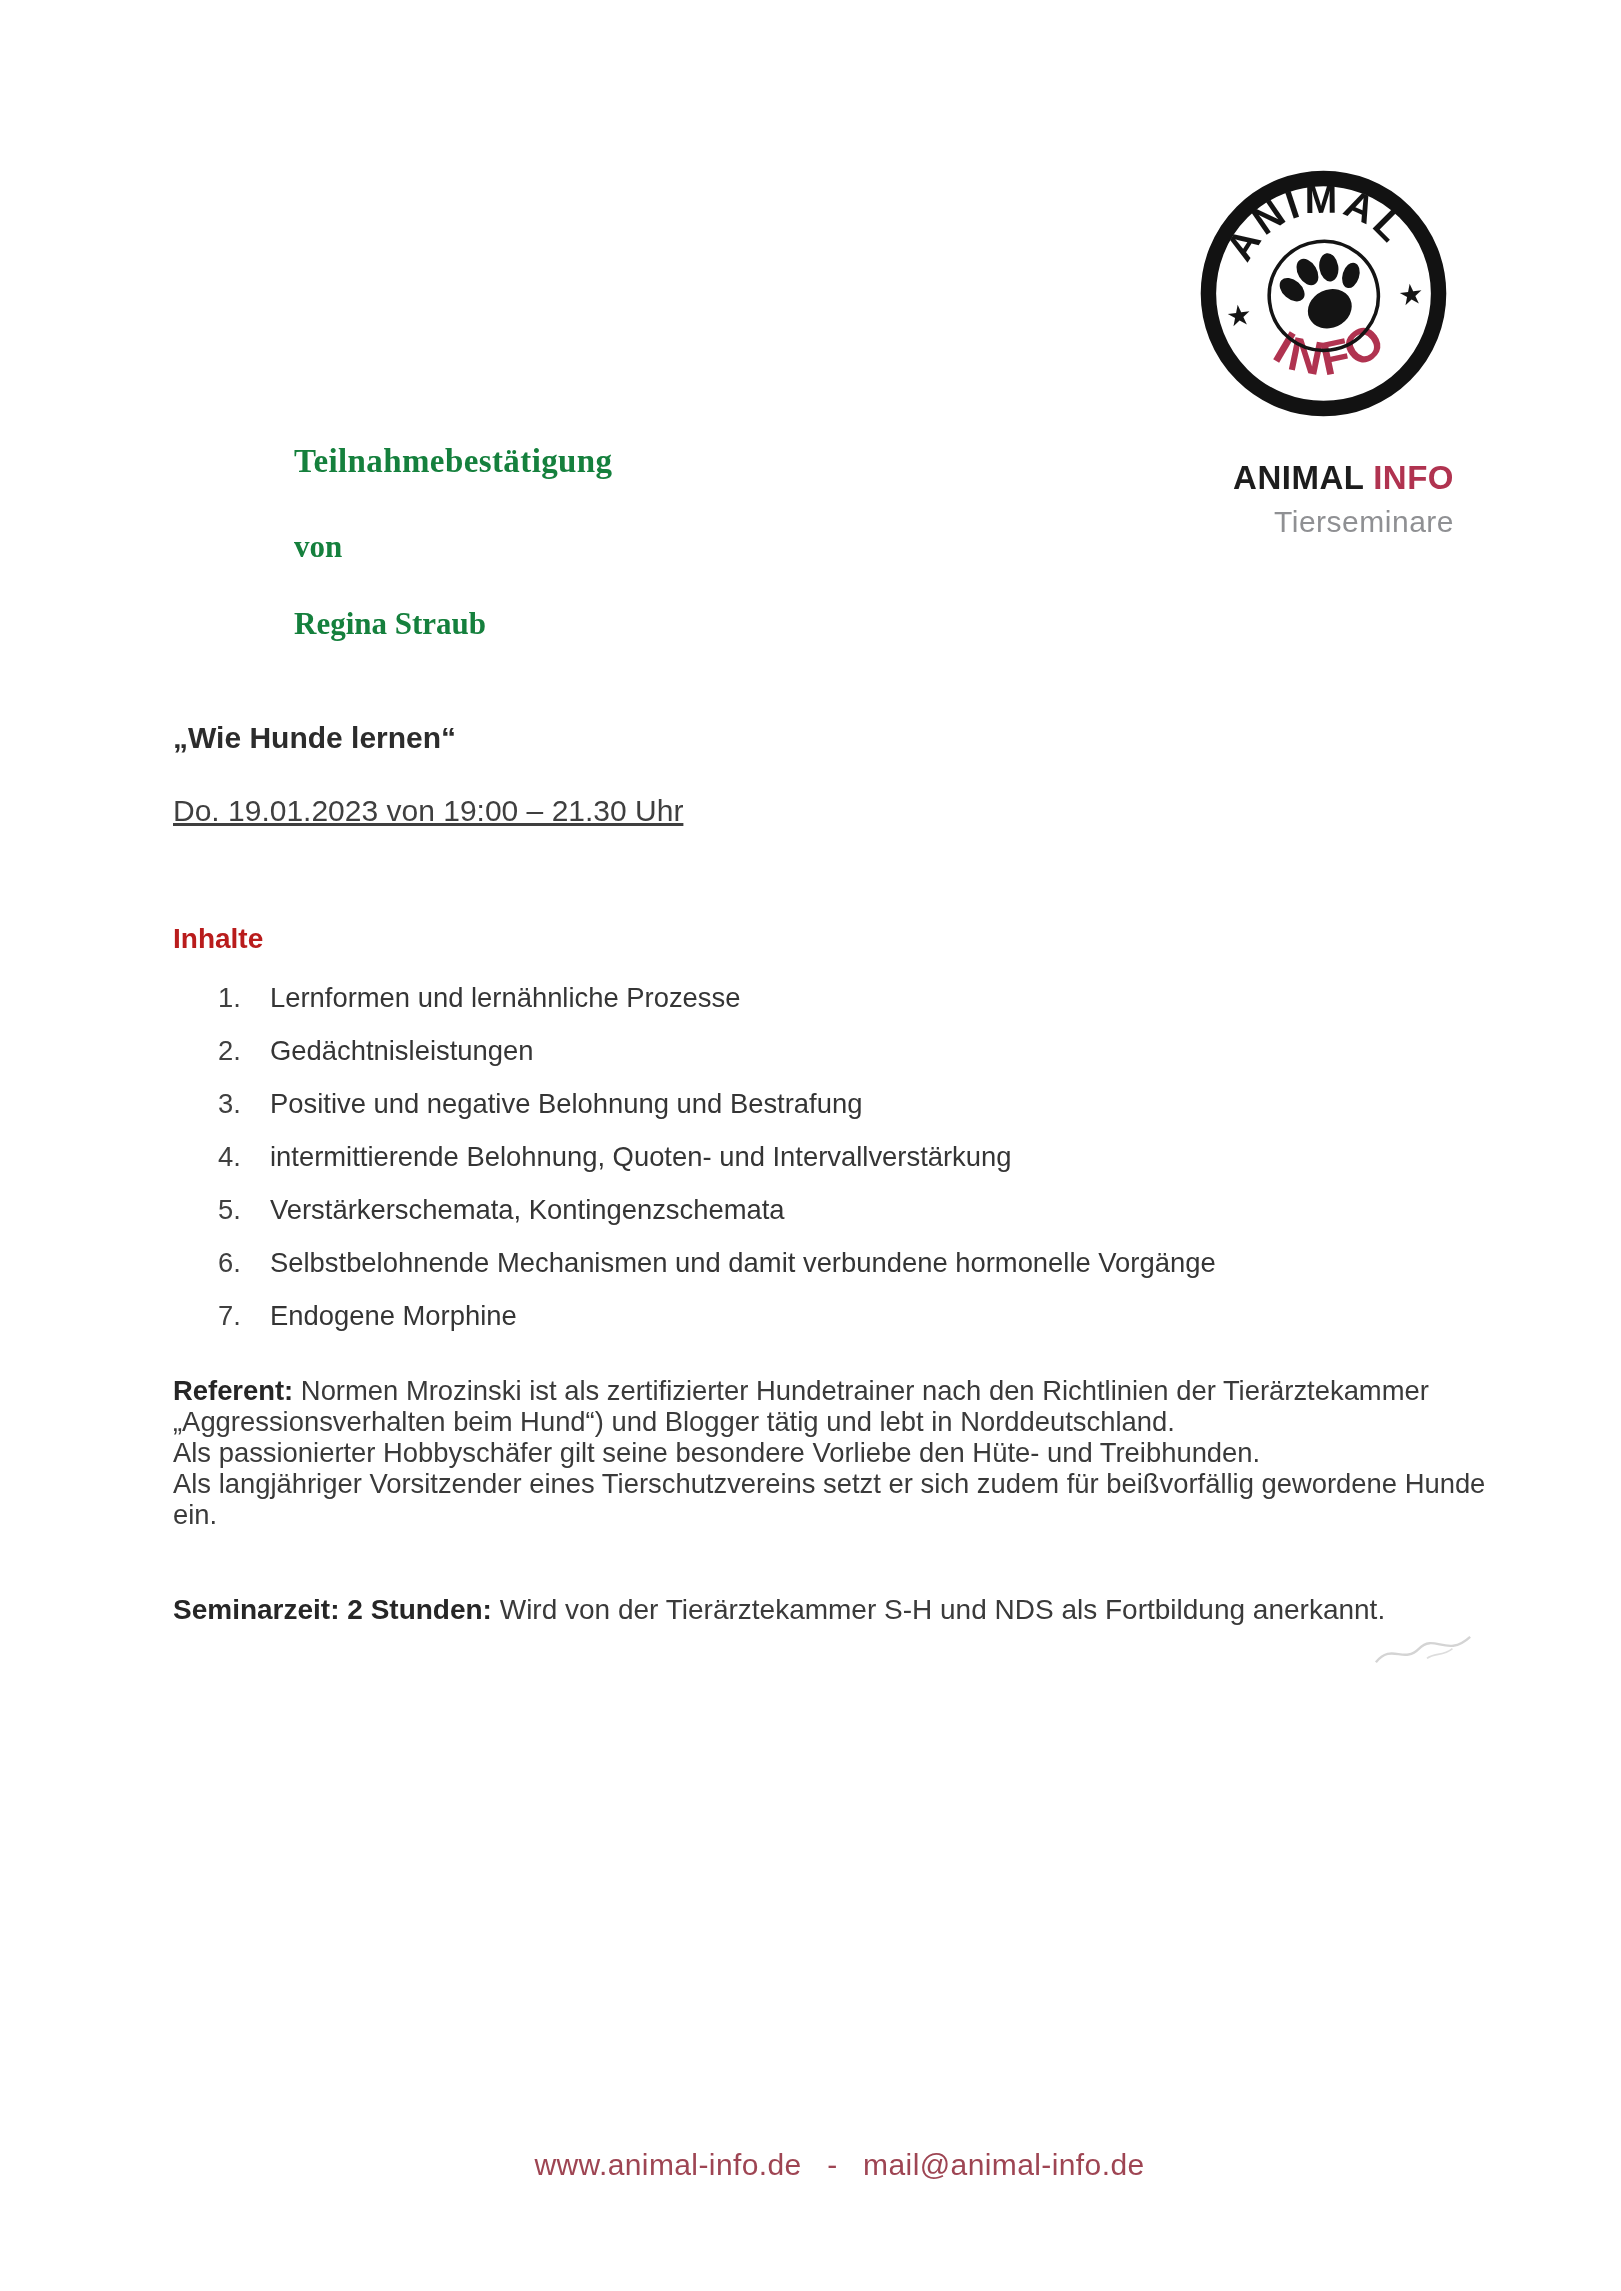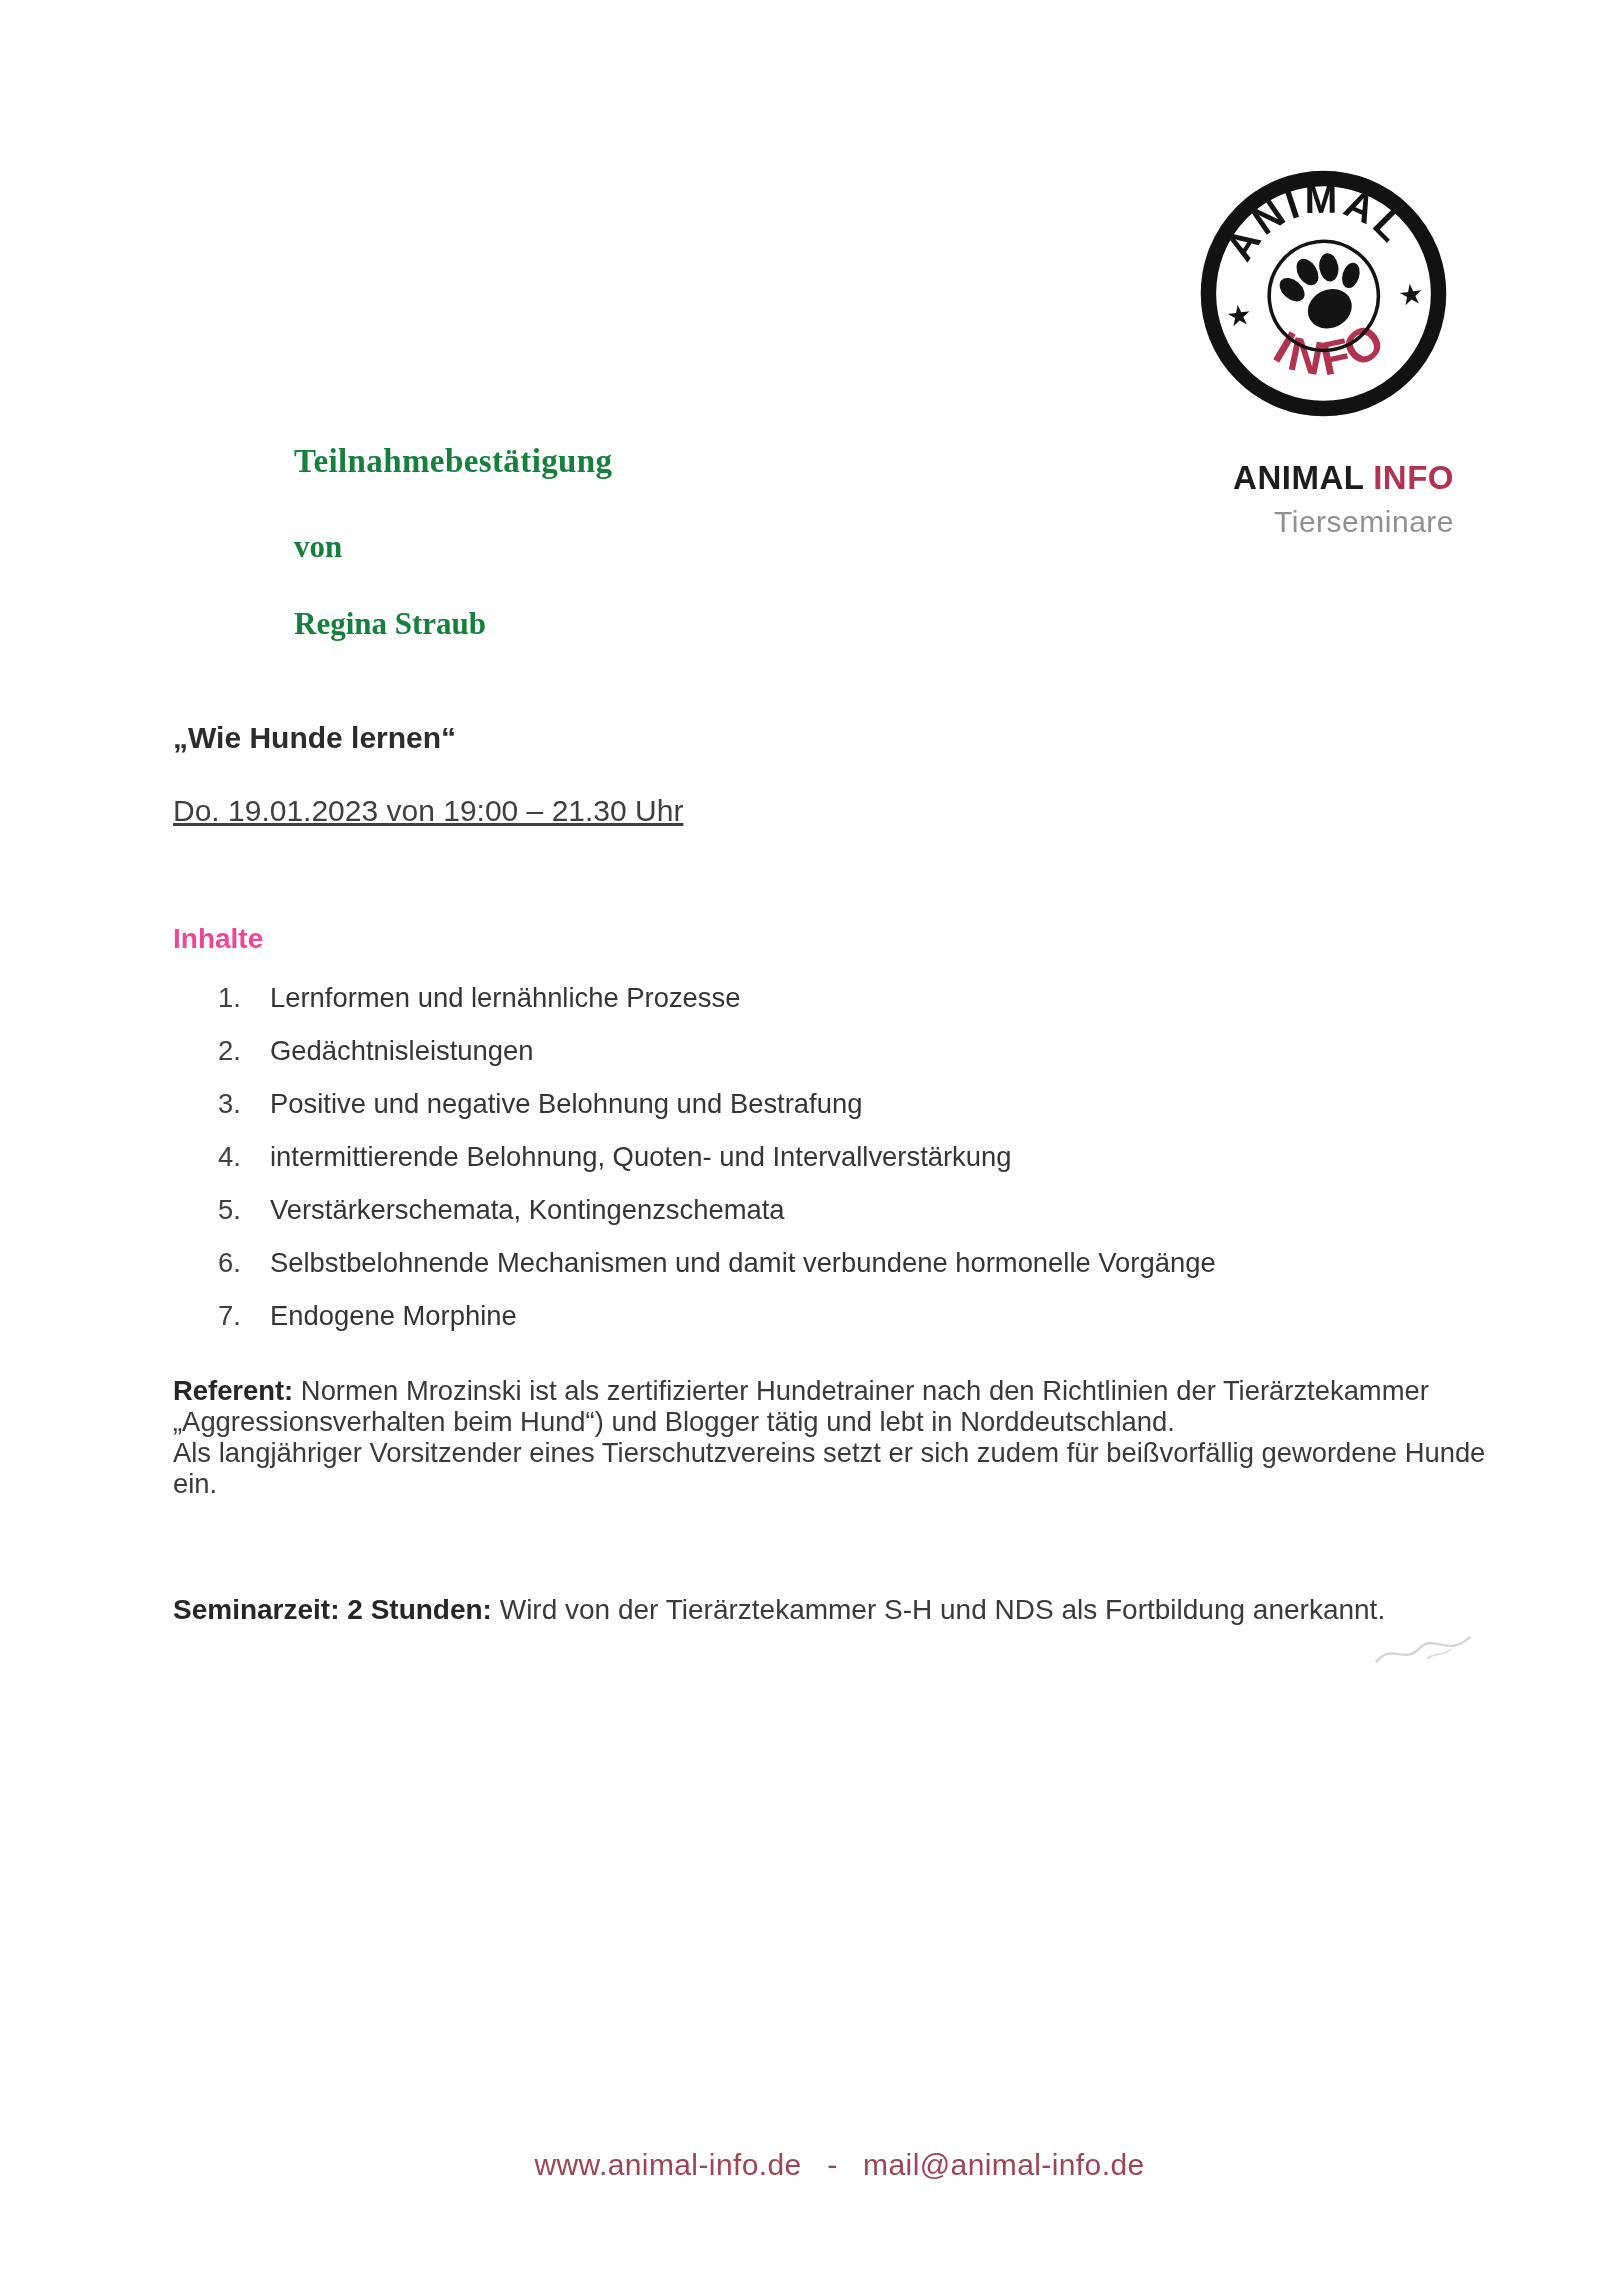--- a/index.html
+++ b/index.html
@@ -55,21 +55,21 @@
   
   .event-block { position: absolute; left: 173px; top: 676px; }
   .event-format   { font-size: 30px; font-weight: bold; color: #2c2c2c; }
   .event-topic    { margin-top: 45px; font-size: 30px; font-weight: bold; color: #2c2c2c; }
   .event-datetime { margin-top: 39px; font-size: 30px; color: #3f3f3f; text-decoration: underline; }
 
   
   .toc-heading {
     position: absolute;
     left: 173px; top: 923px;
-    font-size: 28px; font-weight: bold; color: #ec4899;
+    font-size: 28px; font-weight: bold; color: #b91c1c;
   }
   .toc-list { position: absolute; left: 173px; top: 982px; }
   .toc-row { display: flex; height: 53px; align-items: flex-start; }
   .toc-num { width: 52px; margin-left: 45px; font-size: 27.4px; color: #404040; }
   .toc-text { font-size: 27.4px; color: #353535; }
 
   
   .referent-block {
     position: absolute;
     left: 173px; top: 1375px; width: 1313px;
@@ -174,20 +174,21 @@
     </div>
     <div class="toc-row">
       <span class="toc-num">7.</span>
       <span class="toc-text">Endogene Morphine</span>
     </div>
   </div>
 
   <div class="referent-block">
     <div><b>Referent:</b><span> Normen Mrozinski ist als zertifizierter Hundetrainer nach den Richtlinien der Tierärztekammer</span></div>
     <div>„Aggressionsverhalten beim Hund“) und Blogger tätig und lebt in Norddeutschland.</div>
+    <div>Als passionierter Hobbyschäfer gilt seine besondere Vorliebe den Hüte- und Treibhunden.</div>
     <div>Als langjähriger Vorsitzender eines Tierschutzvereins setzt er sich zudem für beißvorfällig gewordene Hunde ein.</div>
   </div>
 
   <div class="seminar-block">
     <b>Seminarzeit: 2 Stunden:</b><span> Wird von der Tierärztekammer S-H und NDS als Fortbildung anerkannt.</span>
   </div>
 
   <svg class="pencil-mark" width="108" height="55" viewBox="0 0 110 56" xmlns="http://www.w3.org/2000/svg">
     <path d="M6,38 C 22,18 34,40 50,24 S 78,34 102,12" fill="none" stroke="#c6c6c6" stroke-width="2.4"></path>
     <path d="M58,34 C 66,28 74,32 84,24" fill="none" stroke="#d2d2d2" stroke-width="1.8"></path>

